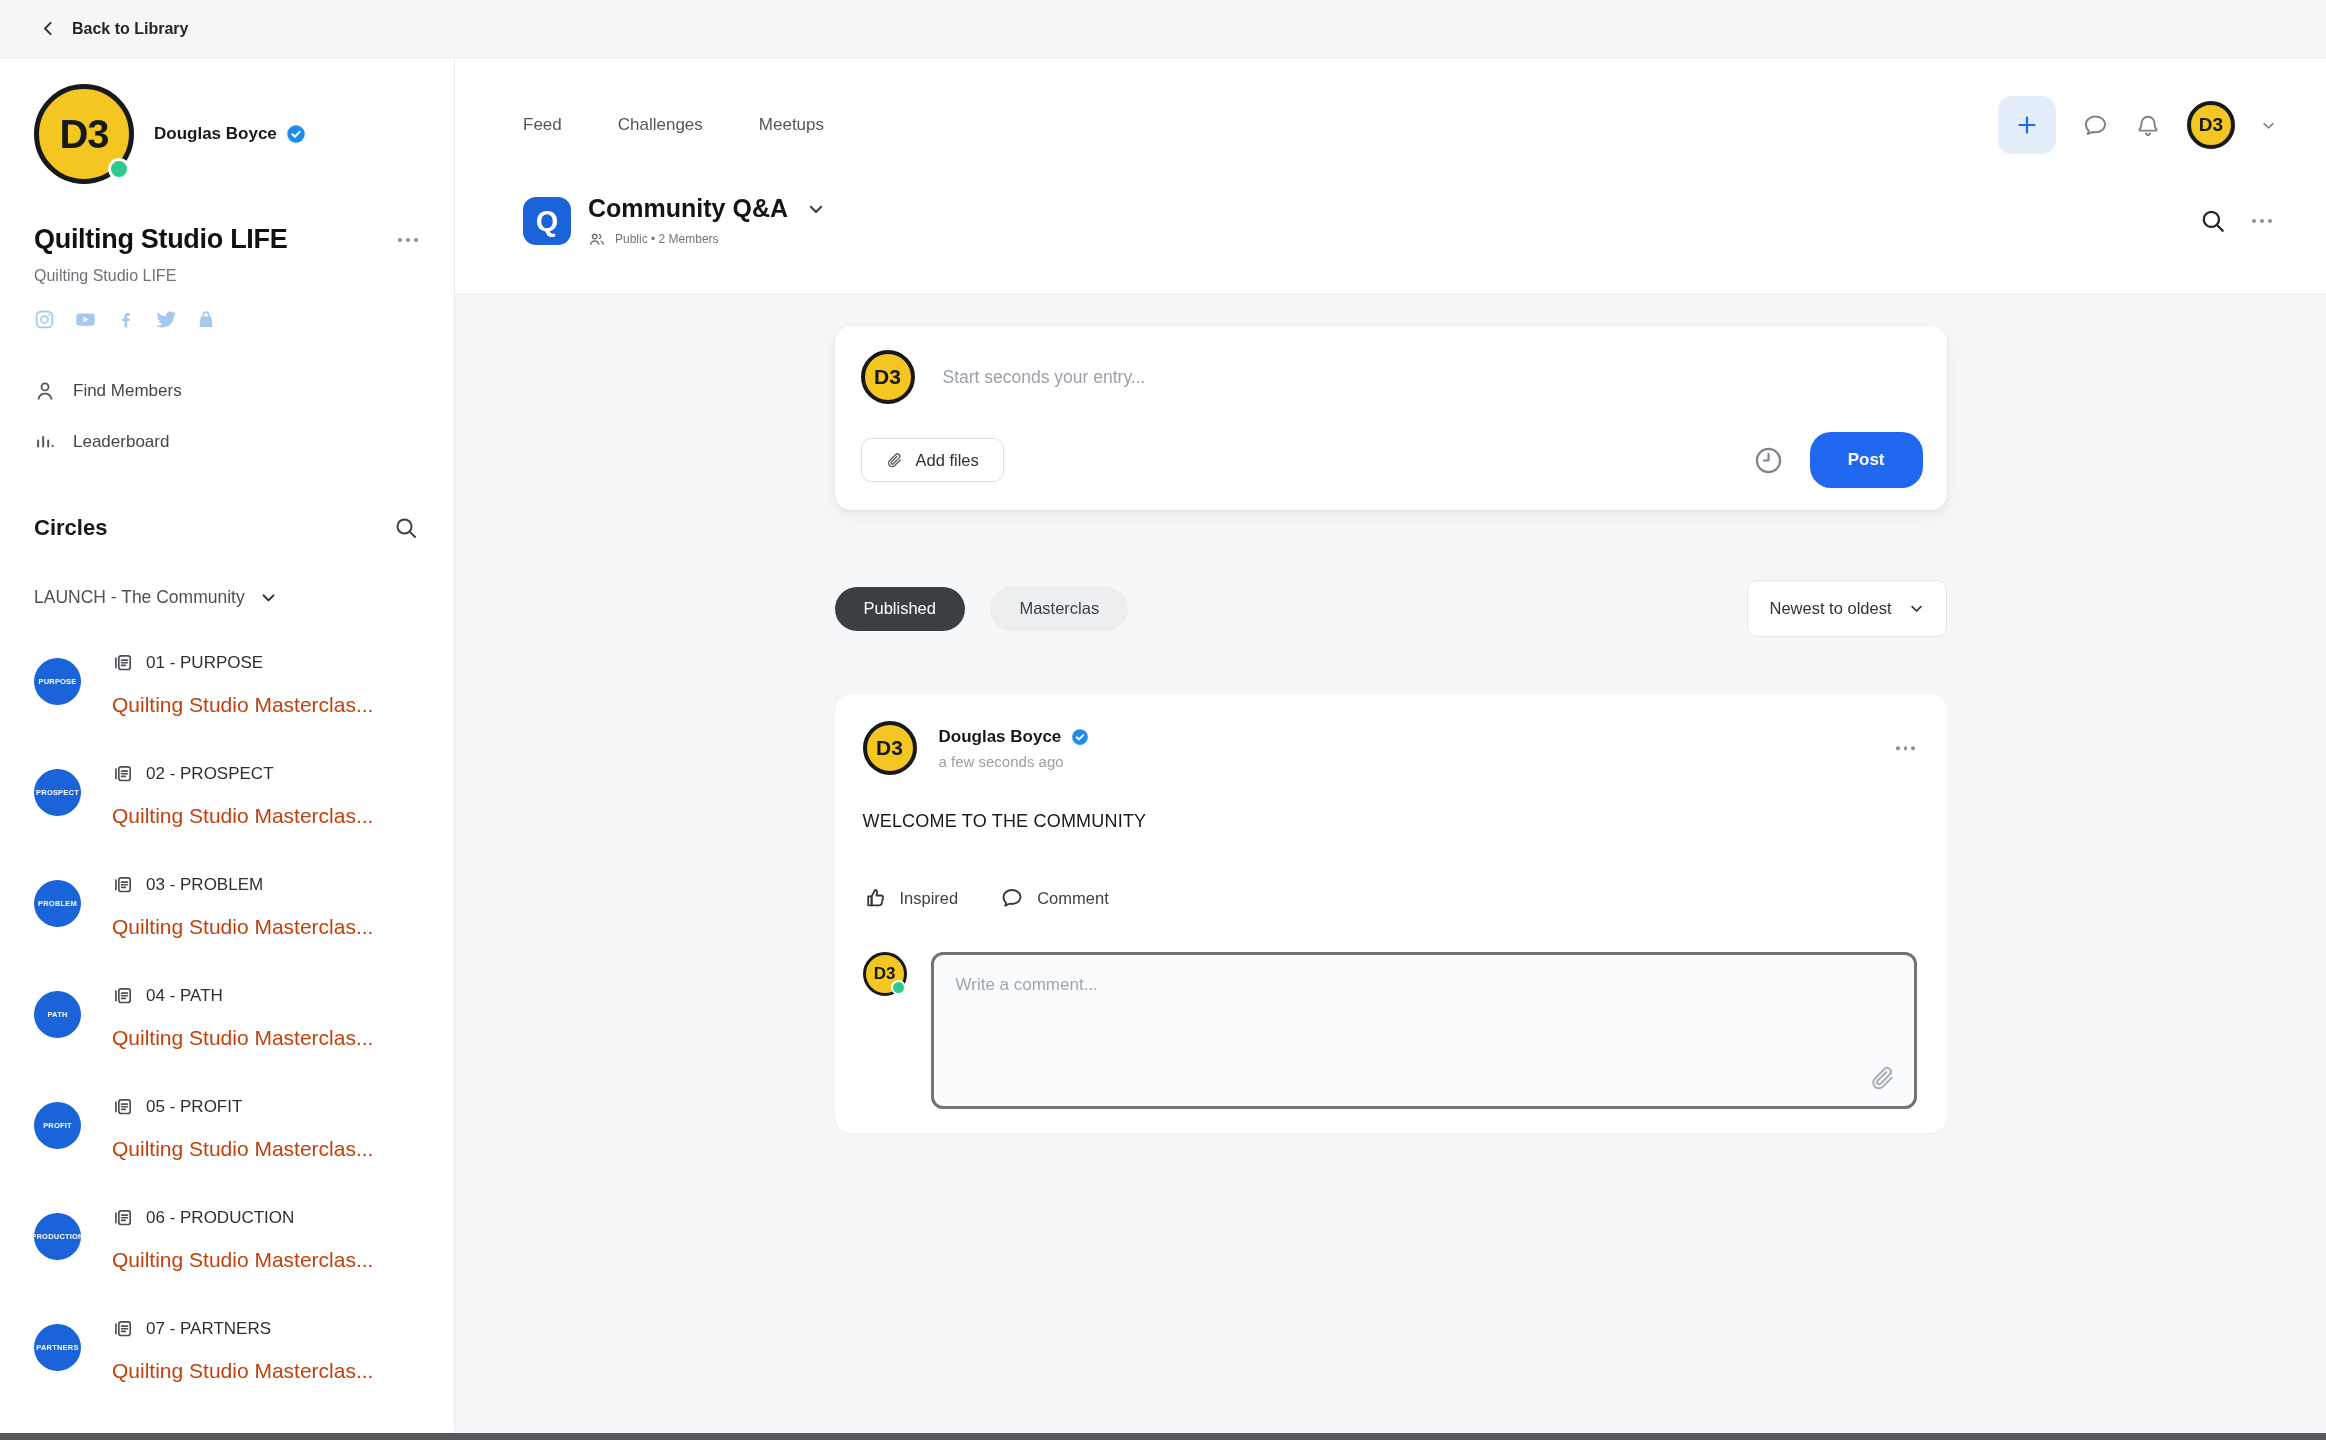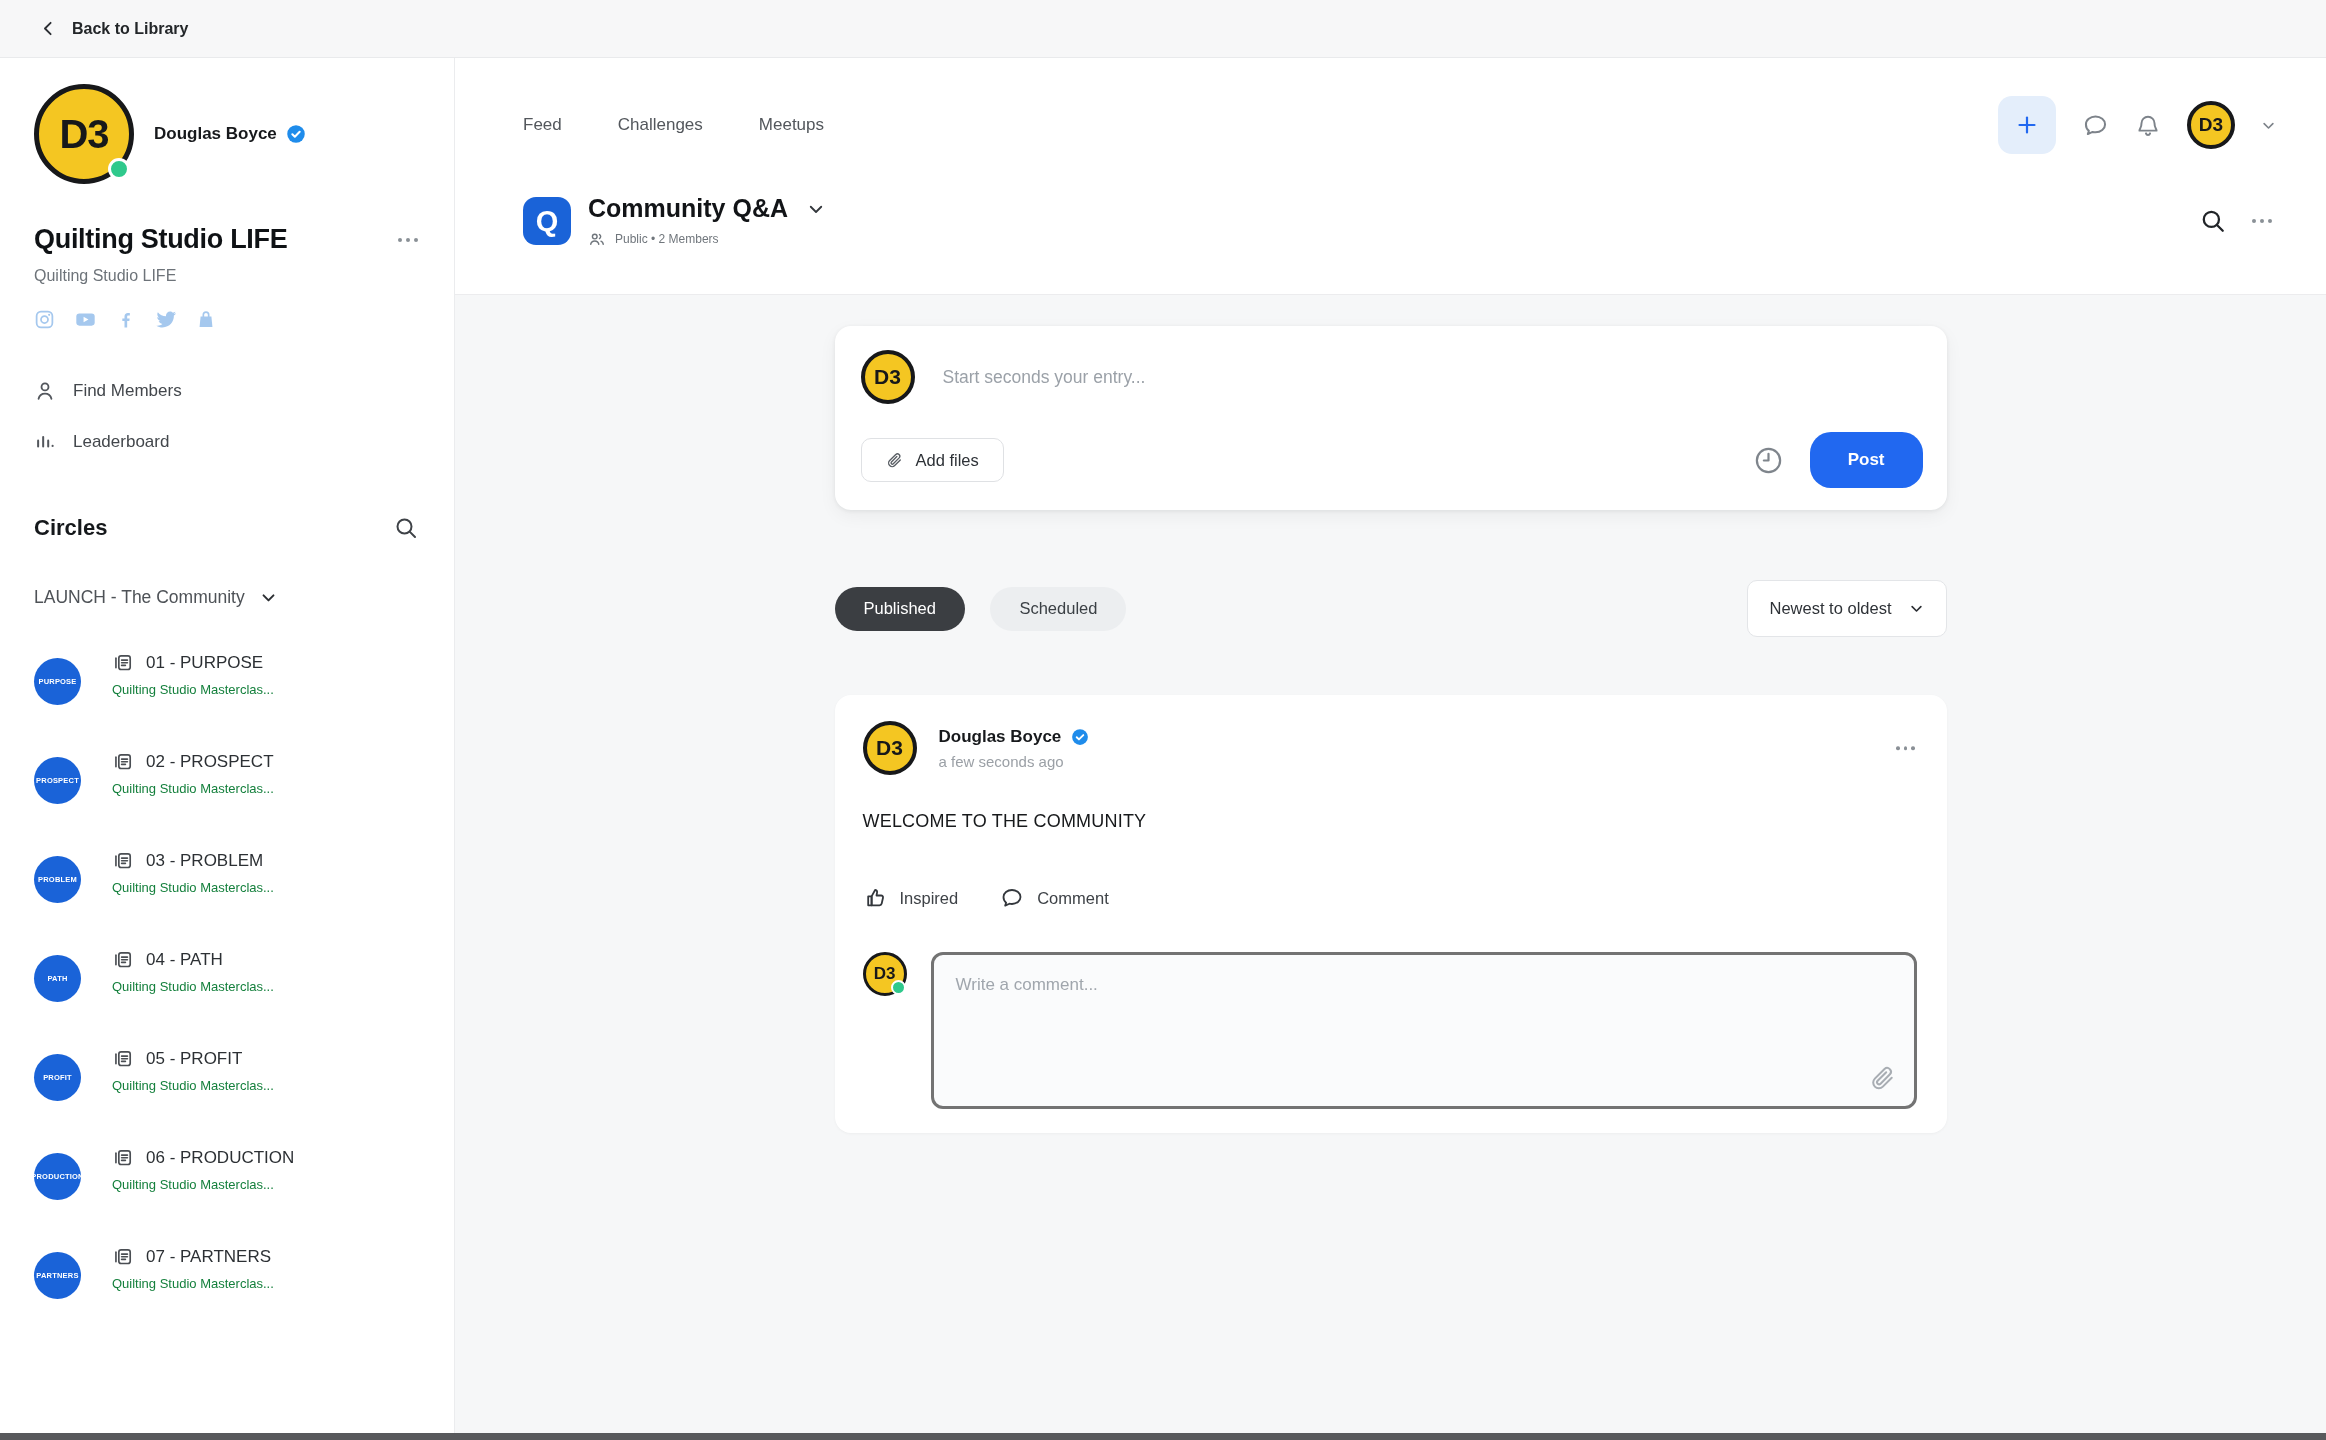--- a/index.html
+++ b/index.html
@@ -43,21 +43,21 @@
   .group-row { margin-top:46px; display:flex; align-items:center; gap:15px; font-size:17.5px;
     font-weight:500; color:#4e5257; }
   .group-row svg { color:#2b2e32; }
   .circle-list { margin-top:44px; display:flex; flex-direction:column; gap:46px; }
   .circle-item { display:flex; align-items:flex-start; }
   .circle-badge { width:47px; height:47px; border-radius:50%; background:var(--badge-blue,#1a63d8);
     color:#fff; display:flex; align-items:center; justify-content:center; font-size:7.5px; font-weight:bold;
     letter-spacing:0.2px; flex-shrink:0; margin:6px 31px 0 0; text-transform:uppercase; }
   .circle-title-row { display:flex; align-items:center; gap:13px; font-size:17px; font-weight:500; color:#2c3034; }
   .circle-title-row svg { color:#4a4e53; }
-  .circle-subtitle { margin-top:9px; font-size:13px; color:#15803d; }
+  .circle-subtitle { margin-top:20px; font-size:21px; color:#c2410c; }
 
   
   .main { position:absolute; left:455px; top:58px; right:0; bottom:7px; display:flex; flex-direction:column; }
   .main-header { background:#fff; height:237px; flex-shrink:0; padding:38px 50px 0 68px;
     border-bottom:1px solid #ececee; }
   .nav-row { display:flex; align-items:center; justify-content:space-between; height:58px; }
   .tabs { display:flex; gap:56px; font-size:17px; font-weight:500; color:#53575c; }
   .tab { color:#53575c; }
   .top-actions { display:flex; align-items:center; gap:26px; }
   .create-btn { width:58px; height:58px; border-radius:14px; background:#e4eefb;
@@ -456,21 +456,21 @@
                 </svg>
             </button>
             <button class="post-btn">Post</button>
           </div>
         </div>
       </div>
 
       <div class="filter-row">
         <div>
           <button class="pill active">Published</button>
-          <button class="pill inactive">Scheduled</button>
+          <button class="pill inactive">Masterclas</button>
         </div>
         <button class="sort-dd">
           <span>Newest to oldest</span>
           <svg width="15" height="15" viewBox="0 0 24 24" fill="none" stroke="currentColor" stroke-width="2.6" stroke-linecap="round" stroke-linejoin="round">
               <polyline points="5 9 12 16 19 9"></polyline>
             </svg>
         </button>
       </div>
 
       <article class="card post-card">

